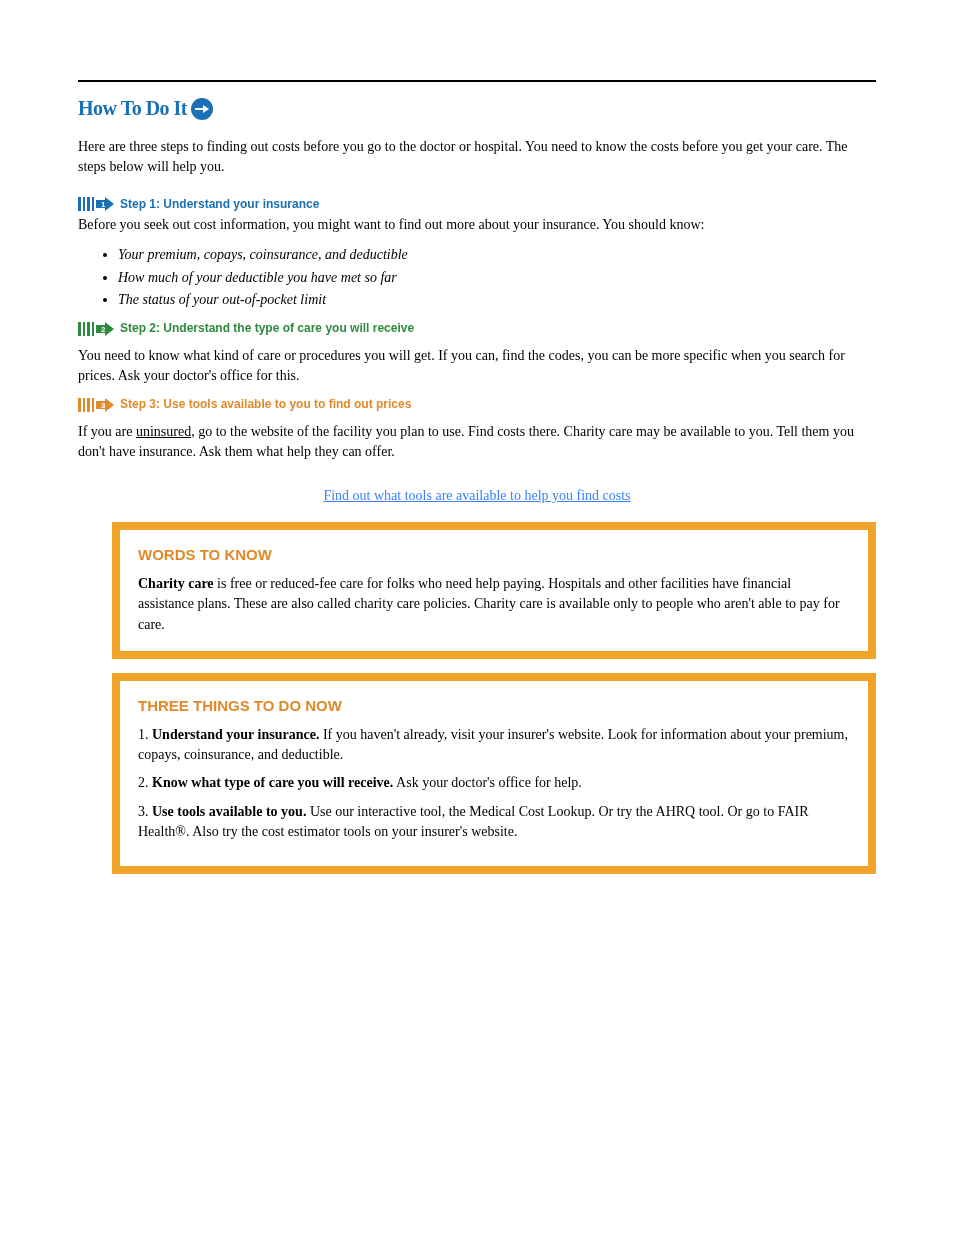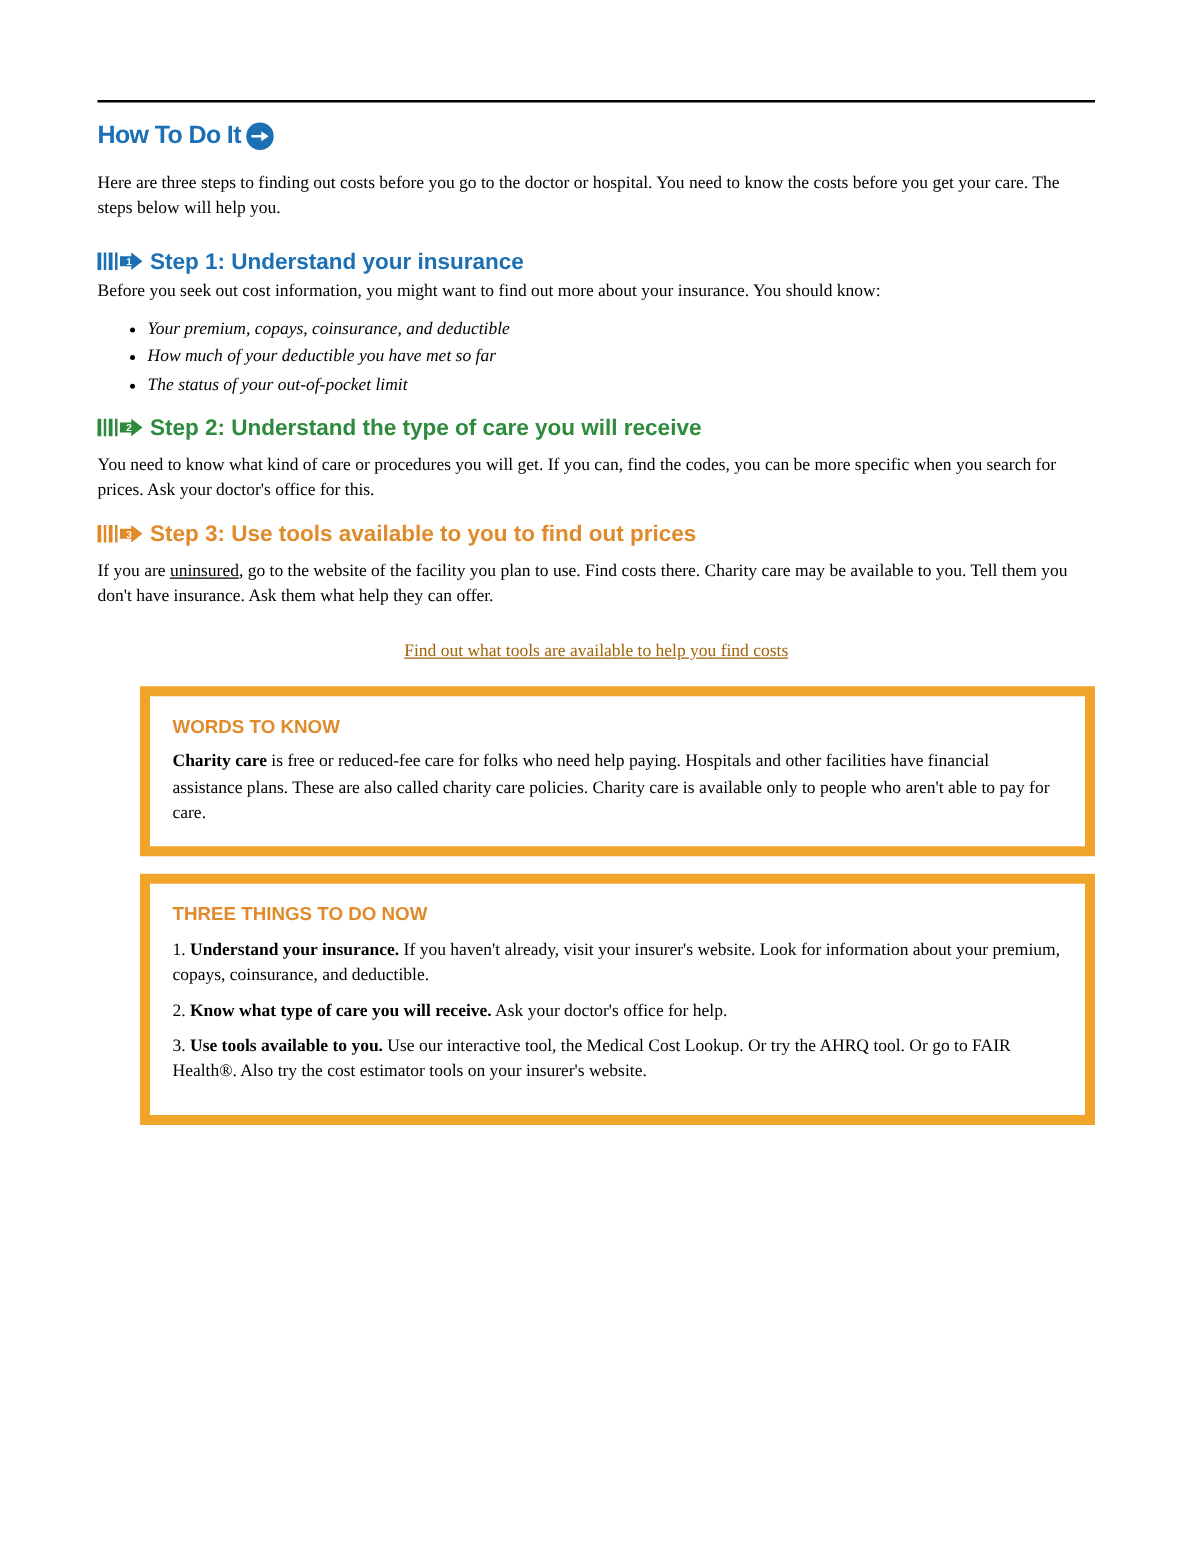--- a/index.html
+++ b/index.html
@@ -12,21 +12,21 @@
     padding: 80px 78px 60px 78px;
     font-size: 14px;
     line-height: 1.45;
   }
   .header-rule {
     border: none;
     border-top: 2.5px solid #000;
     margin: 0 0 12px 0;
   }
   .section-title {
-    font-family: Liberation Sans, sans-serif;
+    font-family: Liberation Serif, serif;
     font-weight: bold;
     font-size: 20px;
     color: #1a6fb5;
     display: inline-flex;
     align-items: center;
     letter-spacing: -0.5px;
     margin-bottom: 14px;
   }
   .section-title .arrow-badge {
     display: inline-flex;
@@ -59,21 +59,21 @@
   }
   .bars span {
     display: inline-block;
     width: 2.5px;
     height: 14px;
   }
   .step-arrow svg { width: 18px; height: 14px; display:block; }
   .step-label {
     font-family: Arial, Helvetica, sans-serif;
     font-weight: bold;
-    font-size: 18px;
+    font-size: 12px;
   }
   .step-body {
     margin-top: 2px;
     margin-bottom: 10px;
   }
   .step-body p { margin-bottom: 10px; }
   .step-body ul { margin-left: 40px; margin-bottom: 10px; font-style: italic; }
   .step-body ul li { margin-bottom: 2px; }
   .tighter-step .step-body { margin-top: 8px; margin-bottom: 10px; }
   .blue .bars span { background:#1a6fb5; }
@@ -82,21 +82,21 @@
   .green .step-label { color:#2e8b3d; }
   .orange .bars span { background:#e08a2a; }
   .orange .step-label { color:#e08a2a;text-align:right; }
   .underline { text-decoration: underline; }
   .link-line {
     text-align: center;
     margin-top: 24px;
     margin-bottom: 16px;
   }
   .link-line a {
-    color: #a16207;
+    color: #3b82f6;
     text-decoration: underline;
     font-size: 14px;
   }
   .callout {
     border: 8px solid #f0a52a;
     padding: 14px 18px 16px 18px;
     margin-bottom: 14px;
     margin-left: 34px;
   }
   .callout .callout-title {

